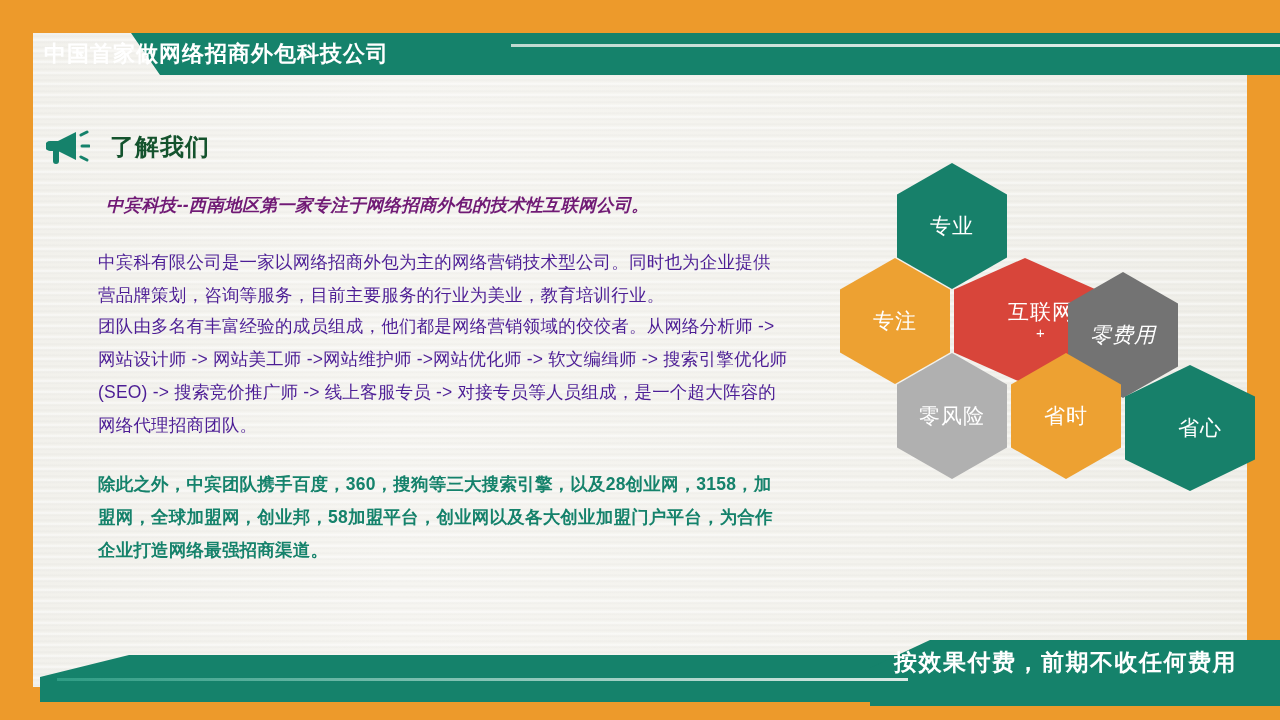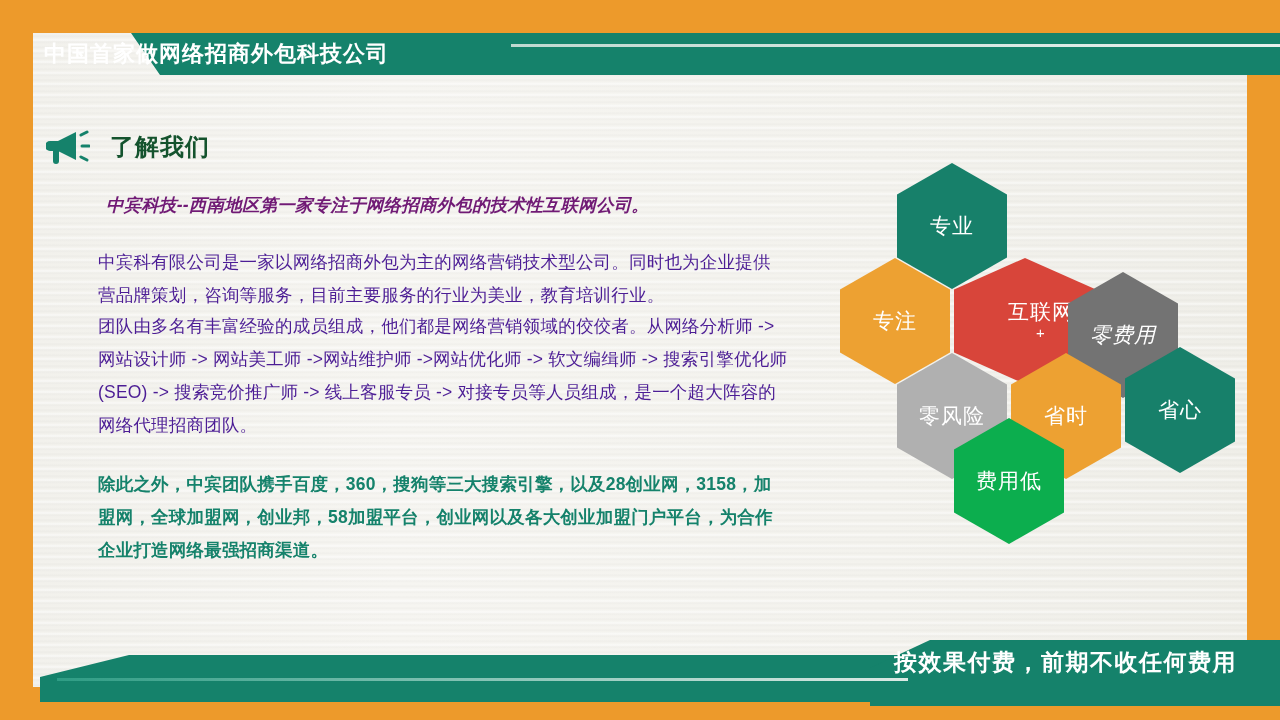--- a/index.html
+++ b/index.html
@@ -153,24 +153,21 @@
     </div>
     <div class="hex" style="left: 240px; top: 117px; background: #737373; font-style: italic;">
       <span class="lbl">零费用</span>
     </div>
     <div class="hex" style="left: 69px; top: 198px; background: rgb(176, 176, 176);">
       <span class="lbl">零风险</span>
     </div>
     <div class="hex" style="left: 183px; top: 198px; background: rgb(237, 161, 50);">
       <span class="lbl">省时</span>
     </div>
-    <div class="hex" style="left: 297px; top: 192px; background: rgb(23, 128, 106);">
+    <div class="hex" style="left: 297px; top: 210px; background: rgb(23, 128, 106); padding-left: 20px;">
       <span class="lbl">省心</span>
-    </div>
-    <div class="hex" style="left: 126px; top: 263px; background: rgb(12, 174, 78);">
-      <span class="lbl">费用低</span>
     </div>
   </div>
 
 <div id="footer-band"></div>
 <div id="footer-notch"></div>
 <div id="footer-line"></div>
 <div id="footer-text">按效果付费，前期不收任何费用</div>
 
 </body></html>

